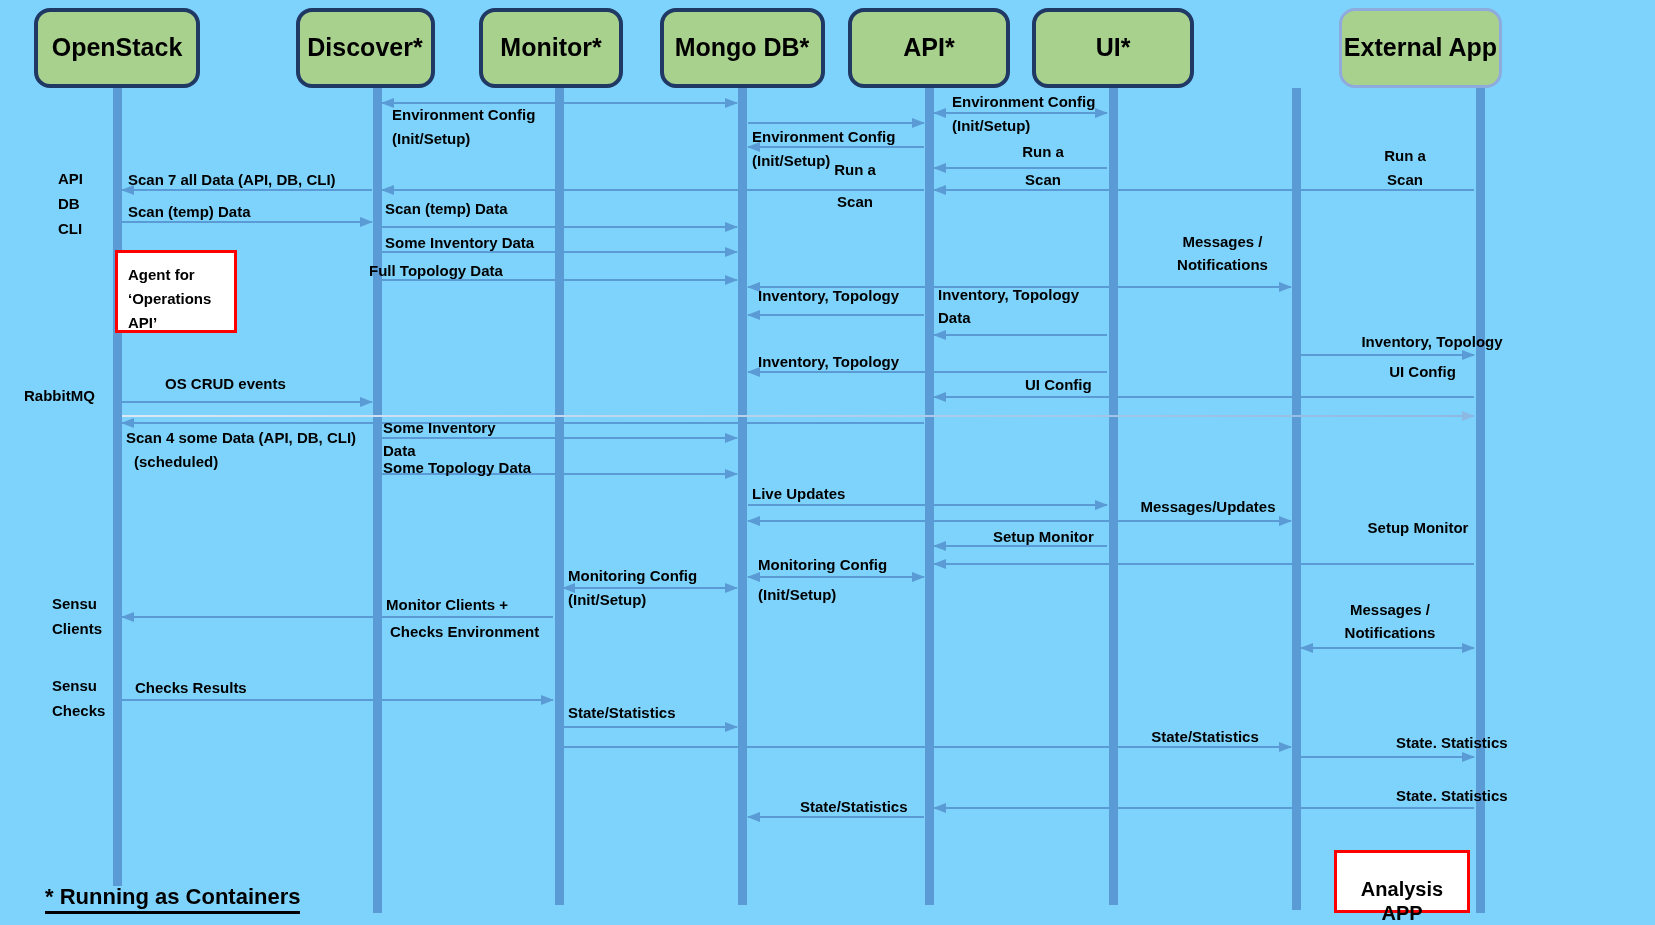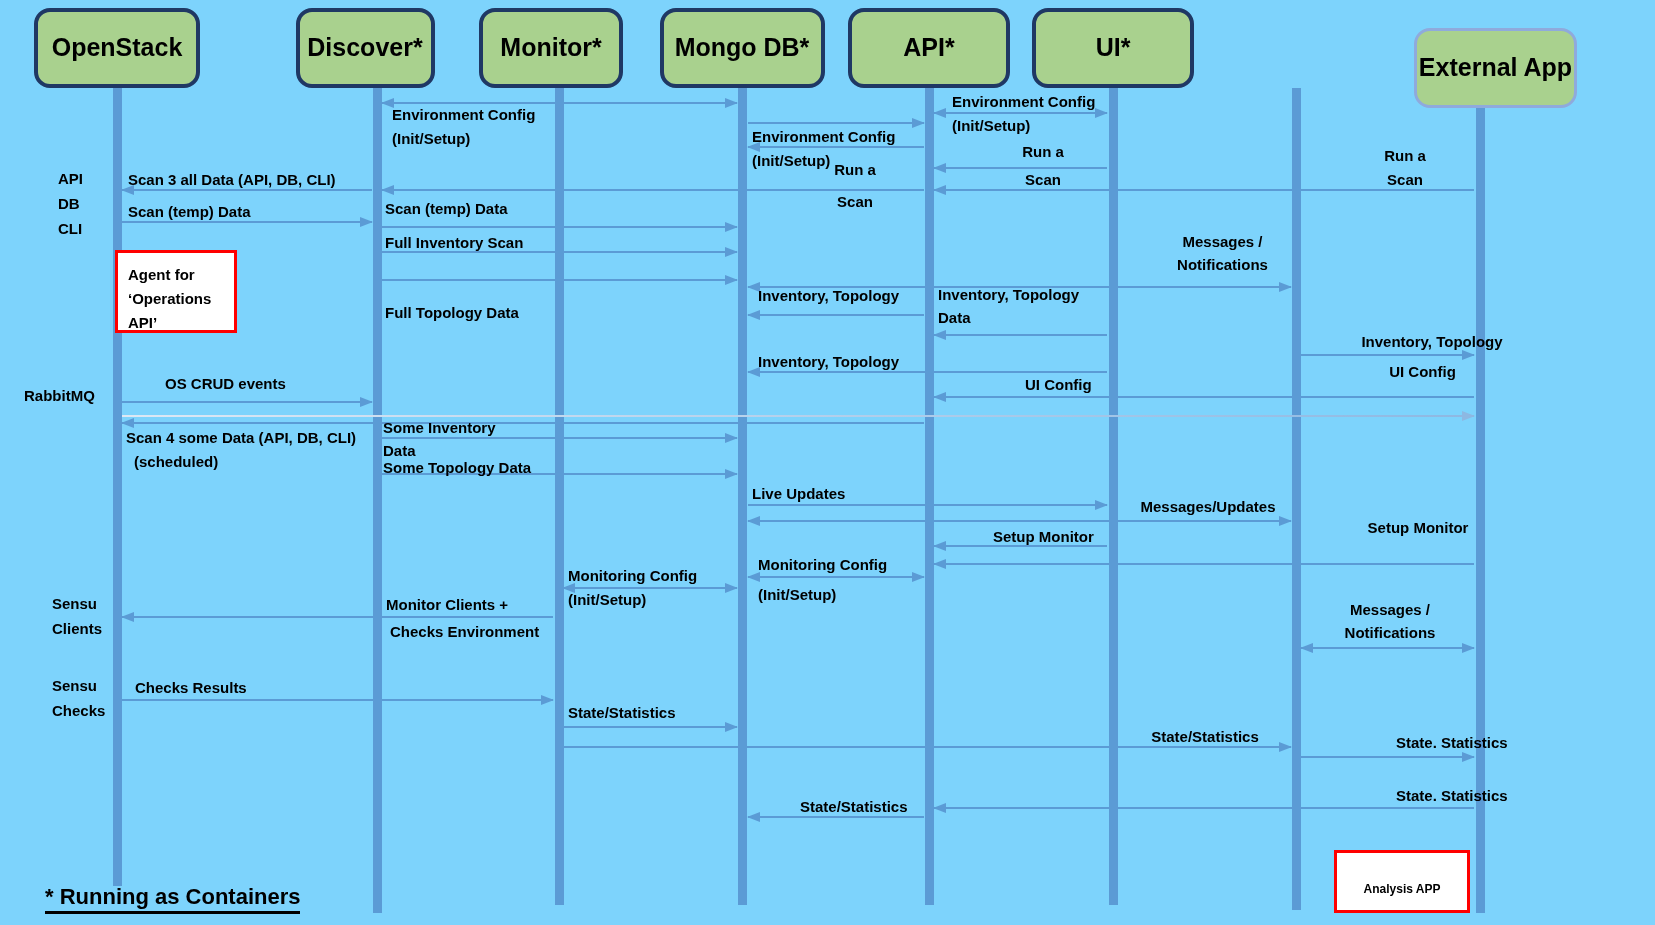--- a/index.html
+++ b/index.html
@@ -18,21 +18,21 @@
   .head.l{left:-1px;top:-4px;border-right:13px solid #5b9bd5;}
   .head.r{right:-1px;top:-4px;border-left:13px solid #5b9bd5;}
   .arrow.light .head.r{border-left-color:#8db8e2;}
   .mlabel{position:absolute;font-size:15px;font-weight:bold;color:#000;white-space:nowrap;
           z-index:3;line-height:20px;}
   .slabel{position:absolute;font-size:15px;font-weight:bold;color:#000;white-space:pre-line;
           z-index:3;line-height:25px;}
   .note{position:absolute;border:3px solid #ff0000;background:#fff;box-sizing:border-box;
         z-index:5;font-size:15px;font-weight:bold;color:#000;white-space:pre-line;line-height:24px;}
   .note .txt{display:block;padding:10px 4px 0 10px;}
-  .note.center .txt{text-align:center;padding:24px 2px 0 2px;font-size:12px;}
+  .note.center .txt{text-align:center;padding:24px 2px 0 2px;font-size:20px;}
   .footnote{position:absolute;font-size:22px;font-weight:bold;color:#000;z-index:3;
             border-bottom:3px solid #000;padding-bottom:1px;}
 </style>
 </head>
 <body>
 
 <div id="stage">
     <div class="actor" style="left: 34px; width: 166px;">
       <span>OpenStack</span>
     </div>
@@ -51,21 +51,21 @@
     <div class="lifeline" style="left: 738px; top: 88px; height: 817px;"></div>
     <div class="actor" style="left: 848px; width: 162px;">
       <span>API*</span>
     </div>
     <div class="lifeline" style="left: 925px; top: 88px; height: 817px;"></div>
     <div class="actor" style="left: 1032px; width: 162px;">
       <span>UI*</span>
     </div>
     <div class="lifeline" style="left: 1109px; top: 88px; height: 817px;"></div>
     <div class="lifeline" style="left: 1292px; top: 88px; height: 822px;"></div>
-    <div class="actor light" style="left: 1414px; width: 163px; margin-top: 20px;">
+    <div class="actor light" style="left: 1339px; width: 163px;">
       <span>External App</span>
     </div>
     <div class="lifeline" style="left: 1476px; top: 88px; height: 825px;"></div>
     <div class="arrow" style="left: 382px; top: 102px; width: 355px;">
       <div class="head l"></div>
       <div class="head r"></div>
     </div>
     <div class="arrow" style="left: 934px; top: 112px; width: 173px;">
       <div class="head l"></div>
       <div class="head r"></div>
@@ -185,25 +185,25 @@
     <div class="mlabel" style="left: 952px; top: 92px;">Environment Config</div>
     <div class="mlabel" style="left: 952px; top: 116px;">(Init/Setup)</div>
     <div class="mlabel" style="left: 752px; top: 127px;">Environment Config</div>
     <div class="mlabel" style="left: 752px; top: 151px;">(Init/Setup)</div>
     <div class="mlabel" style="left: 1013px; top: 142px; width: 60px; text-align: center;">Run a</div>
     <div class="mlabel" style="left: 1013px; top: 170px; width: 60px; text-align: center;">Scan</div>
     <div class="mlabel" style="left: 1375px; top: 146px; width: 60px; text-align: center;">Run a</div>
     <div class="mlabel" style="left: 1375px; top: 170px; width: 60px; text-align: center;">Scan</div>
     <div class="mlabel" style="left: 825px; top: 160px; width: 60px; text-align: center;">Run a</div>
     <div class="mlabel" style="left: 825px; top: 192px; width: 60px; text-align: center;">Scan</div>
-    <div class="mlabel" style="left: 128px; top: 170px;">Scan 3 all Data  (API, DB, CLI)</div>
+    <div class="mlabel" style="left: 128px; top: 170px;">Scan 7 all Data  (API, DB, CLI)</div>
     <div class="mlabel" style="left: 128px; top: 202px;">Scan (temp) Data</div>
     <div class="mlabel" style="left: 385px; top: 199px;">Scan (temp) Data</div>
-    <div class="mlabel" style="left: 385px; top: 233px;">Full Inventory Scan</div>
-    <div class="mlabel" style="left: 385px; top: 261px; margin-top: 42px;">Full Topology  Data</div>
+    <div class="mlabel" style="left: 385px; top: 233px;">Some Inventory Data</div>
+    <div class="mlabel" style="left: 369px; top: 261px;">Full Topology  Data</div>
     <div class="mlabel" style="left: 1150px; top: 232px; width: 145px; text-align: center;">Messages /</div>
     <div class="mlabel" style="left: 1150px; top: 255px; width: 145px; text-align: center;">Notifications</div>
     <div class="mlabel" style="left: 758px; top: 286px;">Inventory, Topology</div>
     <div class="mlabel" style="left: 938px; top: 285px;">Inventory, Topology</div>
     <div class="mlabel" style="left: 938px; top: 308px;">Data</div>
     <div class="mlabel" style="left: 758px; top: 352px;">Inventory, Topology</div>
     <div class="mlabel" style="left: 1352px; top: 332px; width: 160px; text-align: center;">Inventory, Topology</div>
     <div class="mlabel" style="left: 1025px; top: 375px;">UI Config</div>
     <div class="mlabel" style="left: 1380px; top: 362px; width: 85px; text-align: center;">UI Config</div>
     <div class="mlabel" style="left: 165px; top: 374px;">OS CRUD events</div>

